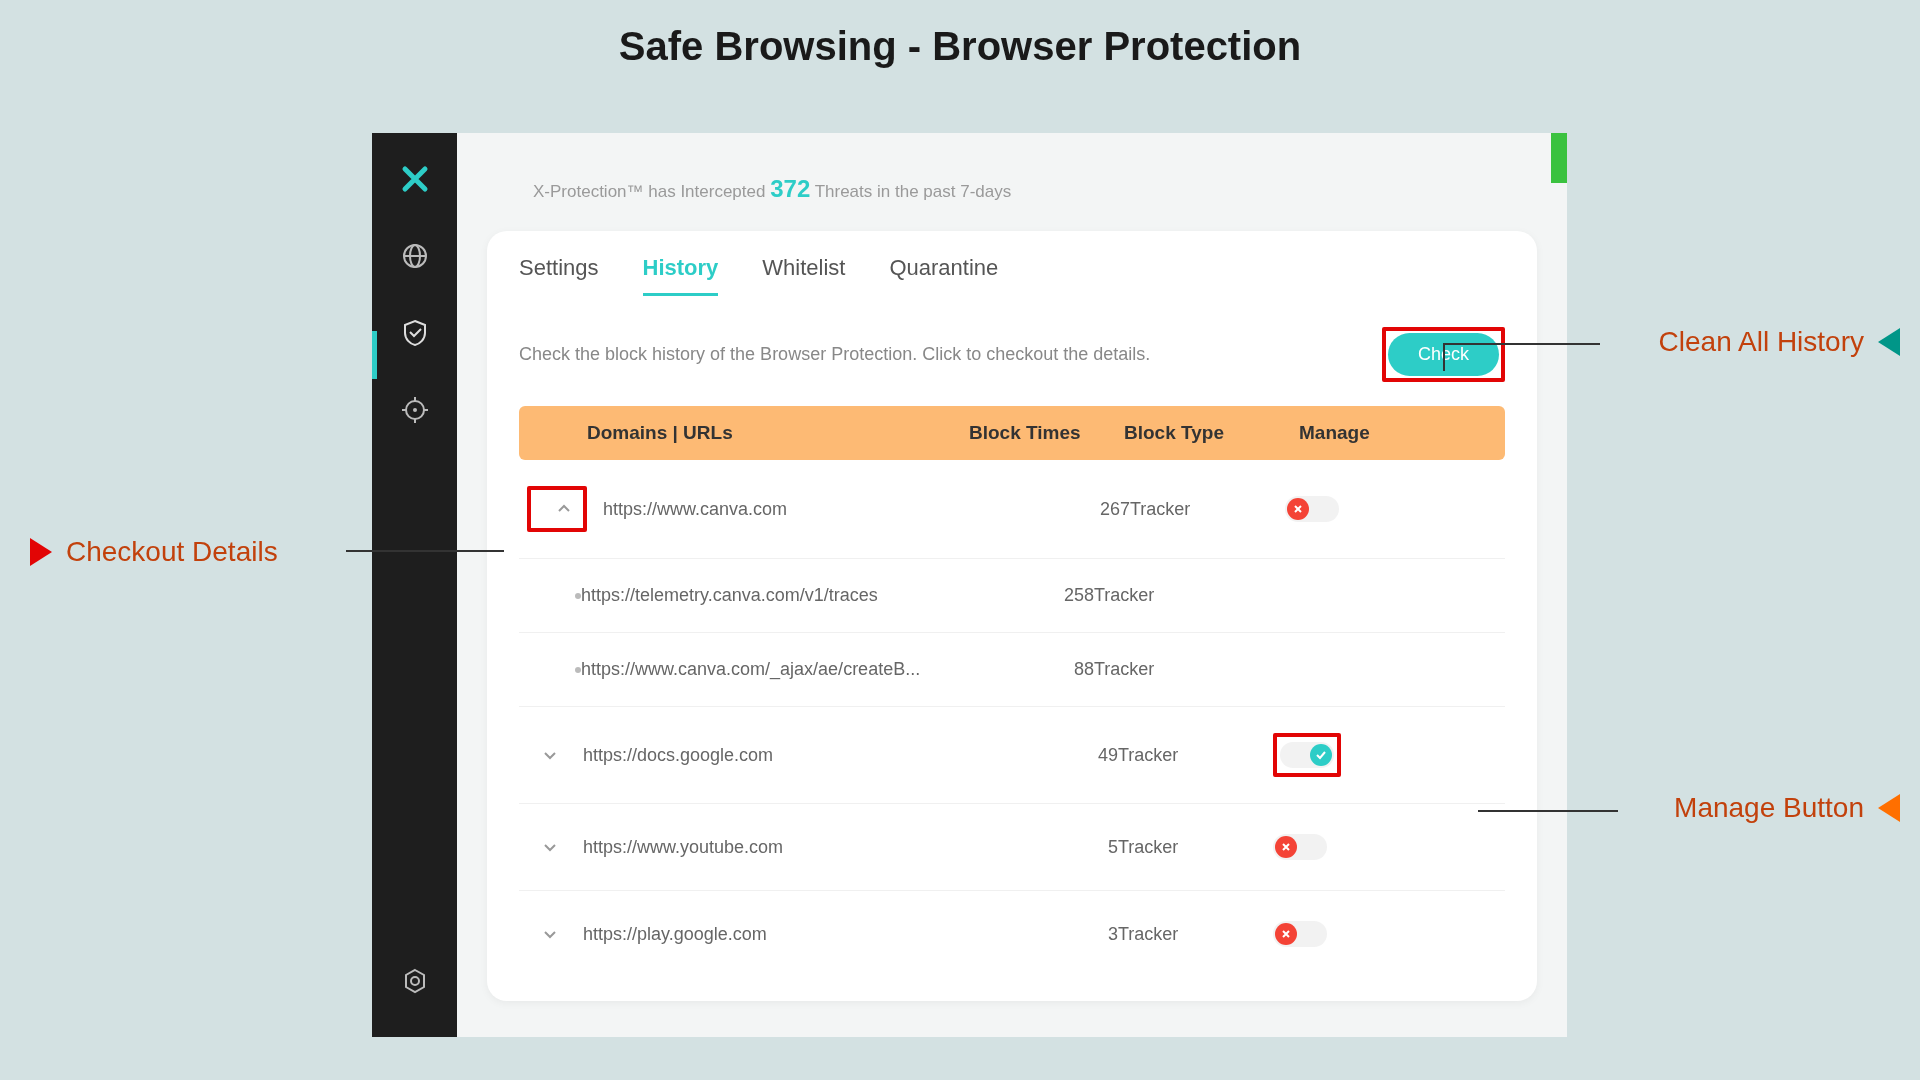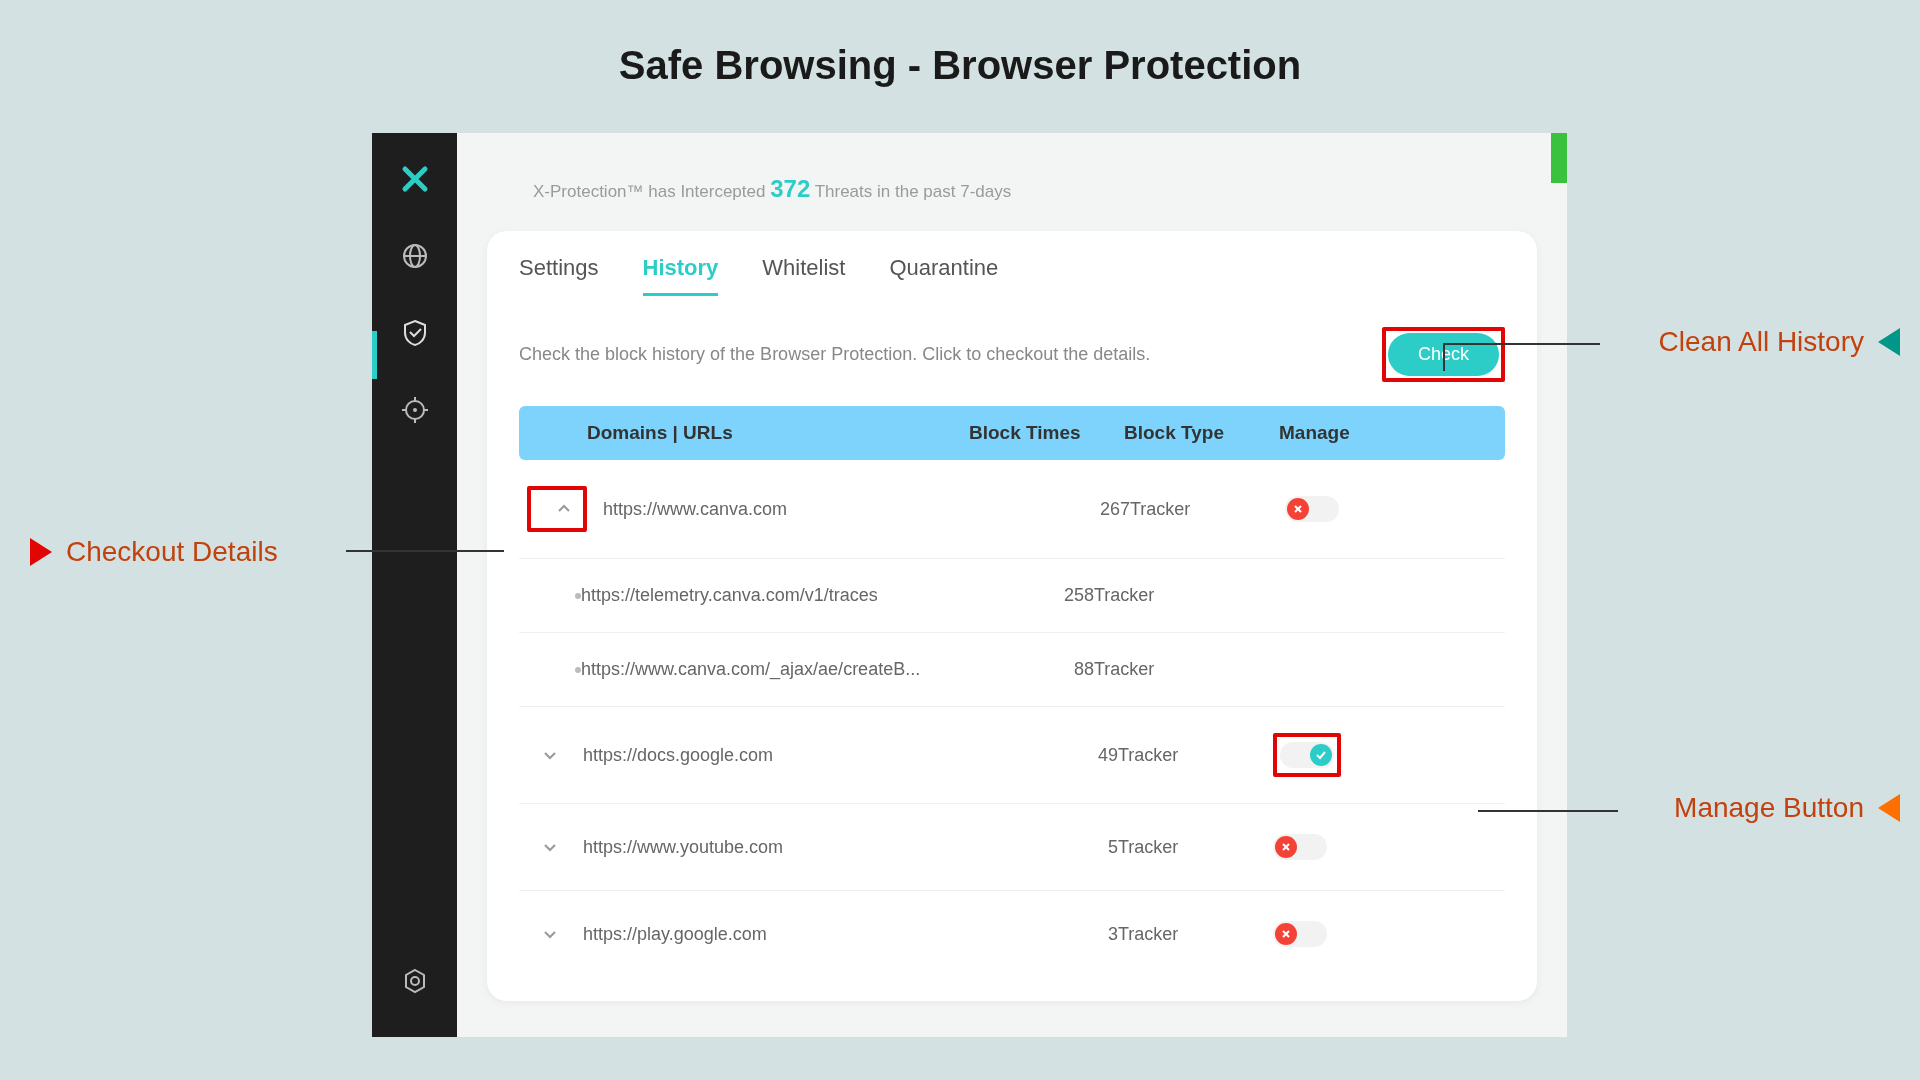--- a/index.html
+++ b/index.html
@@ -1,18 +1,18 @@
 <!DOCTYPE html>
 <html><head>
 <meta charset="utf-8">
 <style>
 * { margin: 0; padding: 0; box-sizing: border-box; font-family: -apple-system, BlinkMacSystemFont, 'Segoe UI', Arial, sans-serif; }
 body { background: #d3e1e2; width: 1920px; height: 1080px; position: relative; }
 
-.page-title { position: absolute; top: 43px; left: 50%; transform: translateX(-50%); font-size: 40px; font-weight: 700; color: #1a1a1a; }
+.page-title { position: absolute; top: 24px; left: 50%; transform: translateX(-50%); font-size: 40px; font-weight: 700; color: #1a1a1a; }
 
 .app-window { position: absolute; left: 372px; top: 133px; width: 1195px; height: 904px; background: #f3f5f5; display: flex; overflow: hidden; }
 
 .sidebar { width: 85px; background: #1e1e1e; display: flex; flex-direction: column; align-items: center; padding-top: 30px; gap: 45px; position: relative; }
 .sidebar-logo { width: 32px; height: 32px; }
 .sidebar-icon { width: 32px; height: 32px; display: flex; align-items: center; justify-content: center; cursor: pointer; }
 .sidebar-active-indicator { position: absolute; left: 0; top: 198px; width: 5px; height: 48px; background: #2dcdc7; }
 .sidebar-bottom-icon { margin-top: auto; margin-bottom: 40px; }
 
 .main { flex: 1; padding: 30px 30px 0 30px; position: relative; }
@@ -27,25 +27,25 @@
 .card { background: #fff; border-radius: 20px; margin-top: 28px; padding: 24px 32px 24px 32px; box-shadow: 0 2px 8px rgba(0,0,0,0.05); }
 .tabs { display: flex; gap: 44px; border-bottom: 1px solid transparent; }
 .tab { font-size: 22px; color: #555; padding-bottom: 12px; cursor: pointer; }
 .tab.active { color: #2dcdc7; font-weight: 600; border-bottom: 3px solid #2dcdc7; }
 
 .instruction-row { display: flex; align-items: center; justify-content: space-between; margin-top: 30px; }
 .instruction-text { font-size: 18px; color: #888; }
 .clean-btn { background: #2dcdc7; color: #fff; border: none; padding: 11px 30px; border-radius: 25px; font-size: 18px; font-weight: 500; cursor: pointer; }
 .clean-btn-highlight { border: 4px solid #e20505; padding: 2px; border-radius: 2px; }
 
-.table-header { display: flex; background: #7dd3fc; margin-top: 24px; padding: 16px 0; border-radius: 6px; }
+.table-header { display: flex; background: #fdba74; margin-top: 24px; padding: 16px 0; border-radius: 6px; }
 .col-domain { flex: 0 0 450px; padding-left: 68px; font-size: 19px; font-weight: 600; color: #333; }
 .col-times { flex: 0 0 155px; font-size: 19px; font-weight: 600; color: #333; }
 .col-type { flex: 0 0 155px; font-size: 19px; font-weight: 600; color: #333; }
-.col-manage { flex: 1; font-size: 19px; font-weight: 600; color: #333; }
+.col-manage { flex: 1; font-size: 19px; font-weight: 600; color: #333; margin-left: 20px; }
 
 .row { display: flex; align-items: center; padding: 26px 0; border-bottom: 1px solid #f0f0f0; }
 .row:last-child { border-bottom: none; }
 .expand-btn { width: 34px; height: 34px; display: flex; align-items: center; justify-content: center; cursor: pointer; margin-left: 14px; }
 .expand-highlight { border: 4px solid #e20505; padding: 2px; border-radius: 2px; margin-left: 8px; }
 .url-text { font-size: 18px; color: #666; margin-left: 16px; flex: 0 0 380px; white-space: nowrap; overflow: hidden; text-overflow: ellipsis; }
 .bullet { width: 6px; height: 6px; border-radius: 50%; background: #bbb; margin-left: 56px; flex-shrink: 0; }
 .sub-url-text { font-size: 18px; color: #666; margin-left: 0; flex: 0 0 358px; white-space: nowrap; overflow: hidden; text-overflow: ellipsis; font-weight: 500;}
 .times-cell { flex: 0 0 155px; font-size: 18px; color: #666; text-align: right; }
 .type-cell { flex: 0 0 155px; font-size: 18px; color: #666; }

